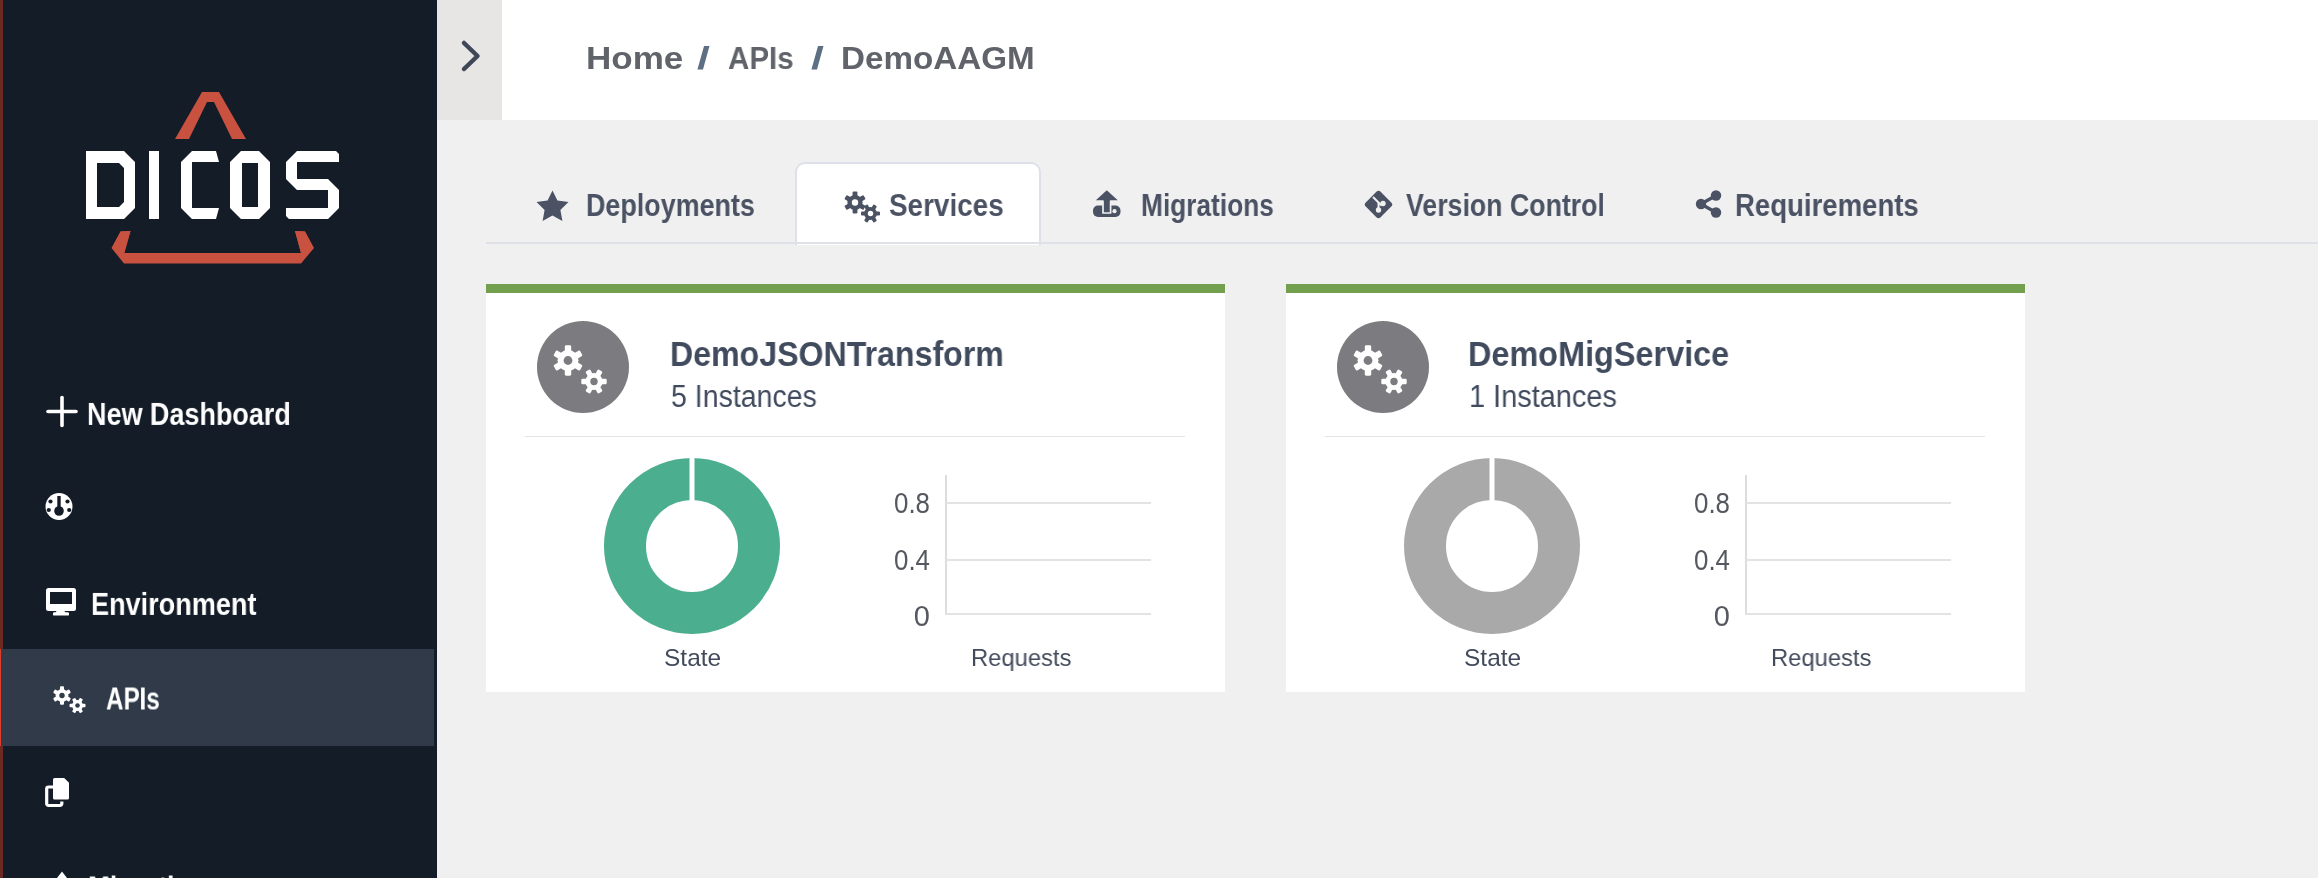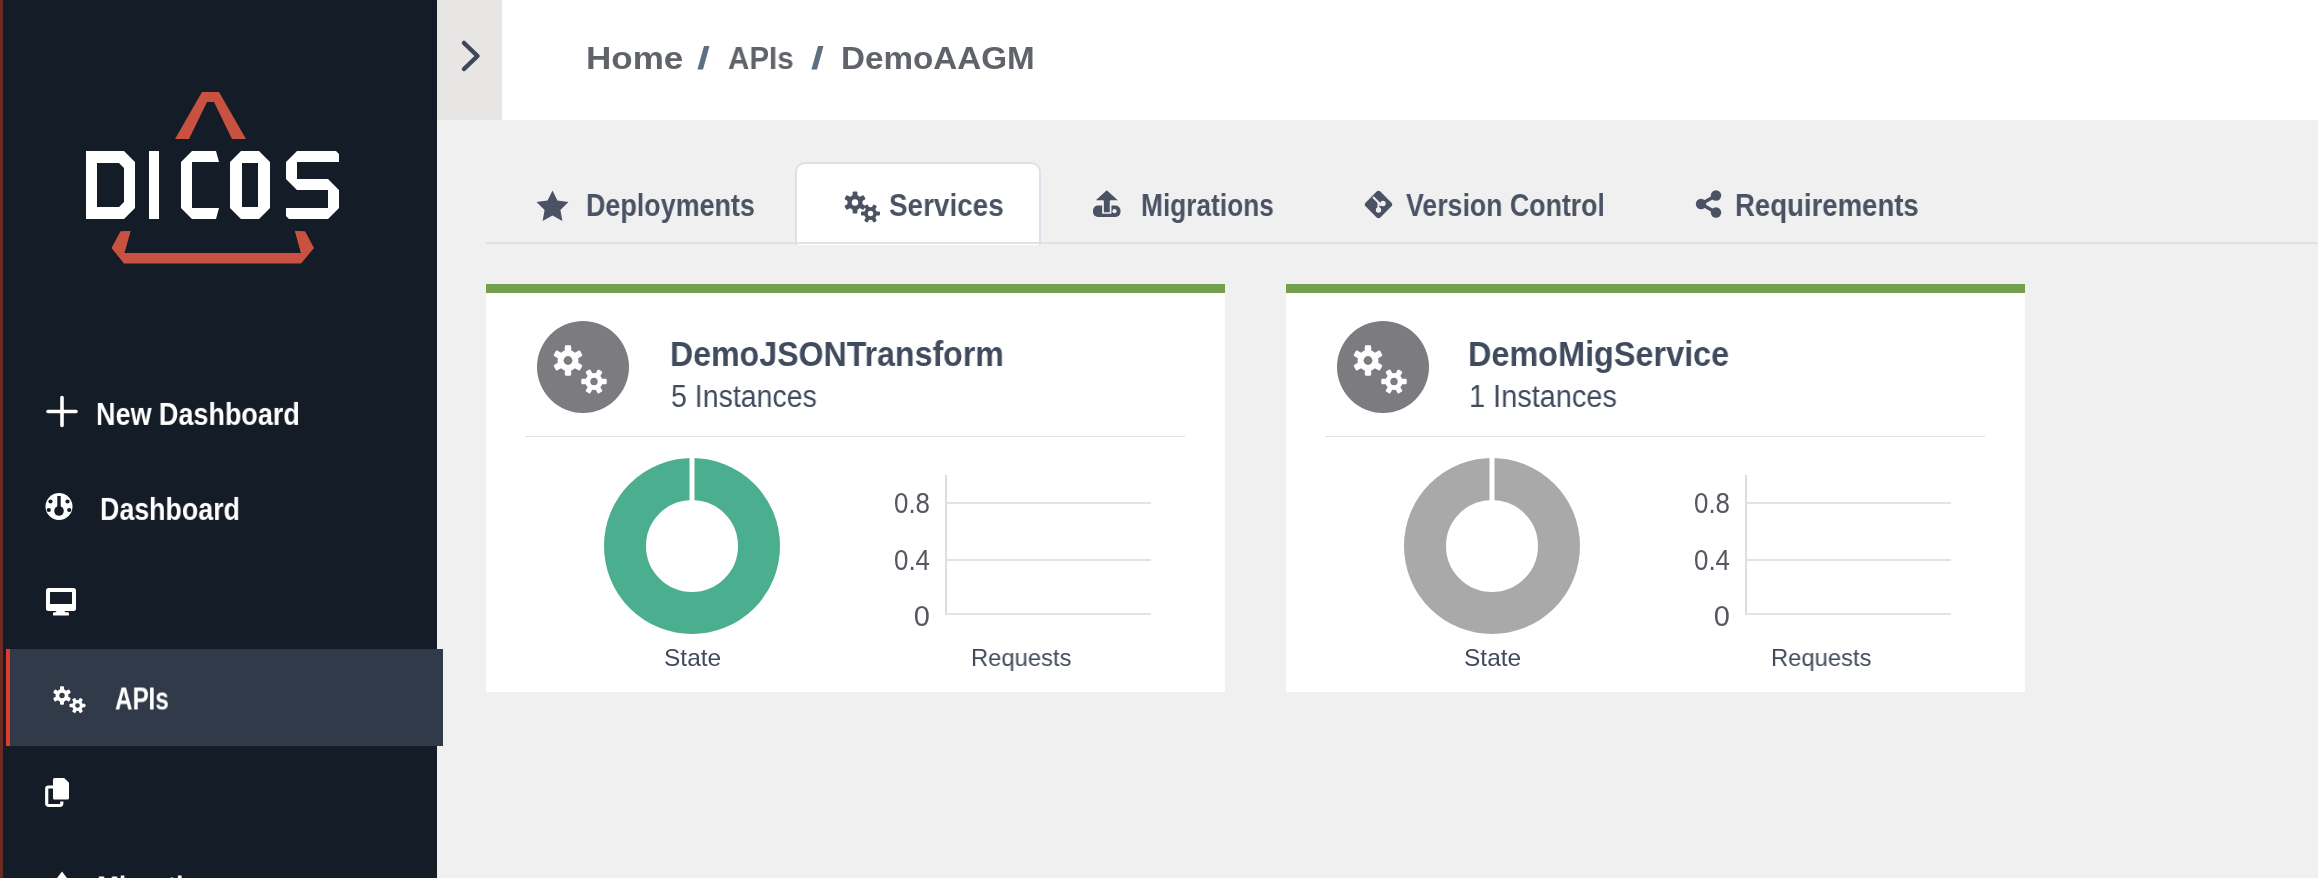--- a/index.html
+++ b/index.html
@@ -3,21 +3,21 @@
 <meta charset="utf-8">
 <style>
   * { margin:0; padding:0; box-sizing:border-box; }
   .mtext,.tabtxt,.ctitle,.csub,.axlabel,.cr,.crs { will-change:transform; }
   html,body { width:2318px; height:878px; overflow:hidden; font-family:"Liberation Sans", sans-serif; }
   #page { position:relative; width:2318px; height:878px; background:#f0f0f1; }
   .abs { position:absolute; }
 
   
   #sidebar { left:0; top:0; width:437px; height:878px; background:#141c27; border-left:3px solid #6b2a22; }
-  .mrow { left:9px; width:437px; height:95px; color:#ffffff; font-size:31px; font-weight:700; }
+  .mrow { left:0; width:437px; height:95px; color:#ffffff; font-size:31px; font-weight:700; }
   .mrow .mtext { position:absolute; top:50%; transform-origin:0 50%; white-space:nowrap; }
   #row-apis { background:#303a49; border-left:4px solid #dd3e2c; margin-left:-3px; height:97px; }
 
   
   #collapse { left:437px; top:0; width:65px; height:120px; background:#e7e6e4; }
   #topbar { left:502px; top:0; width:1816px; height:120px; background:#ffffff; }
   .cr, .crs { top:0; height:117px; line-height:117px; font-size:31px; font-weight:700; color:#60646a; white-space:nowrap; transform-origin:0 50%; }
   .crs { color:#5d7083; }
 
   
@@ -60,22 +60,22 @@
 
       <path d="M156,66 L174,66 L185,77 L185,123 L174,134 L156,134 L145,123 L145,77 Z M157,78 L157,122 L173,122 L173,78 Z"></path>
 
       <path d="M212,66 L251,66 L254,69 L254,77 L212,77 L212,94 L243,94 L254,105 L254,123 L243,134 L204,134 L201,131 L201,123 L243,123 L243,105 L212,105 L201,94 L201,77 Z"></path>
     </g>
   </svg>
 
   <div class="mrow abs" style="top:364px;">
       <span class="mtext" style="left:87px; transform:translateY(-42%) scaleX(0.870);">New Dashboard</span>
     </div>
-  <div class="mrow abs" style="top:459px;">
-      <span class="mtext" style="left:91px; transform:translateY(-42%) scaleX(0.864);">Dashboard</span>
+  <div class="mrow abs" style="top:554px;">
+      <span class="mtext" style="left:91px; transform:translateY(-42%) scaleX(0.873);">Environment</span>
     </div>
   <div class="mrow abs" id="row-apis" style="top:649px;">
       <span class="mtext" style="left:105px; transform:translateY(-46%) scaleX(0.78);">APIs</span>
     </div>
   <div class="mrow abs" style="top:839px;">
       <span class="mtext" style="left:88px; transform:translateY(-46%) scaleX(0.85);">Migrations</span>
     </div>
 
   <svg class="abs" style="left:0; top:0;" width="437" height="878">
 

